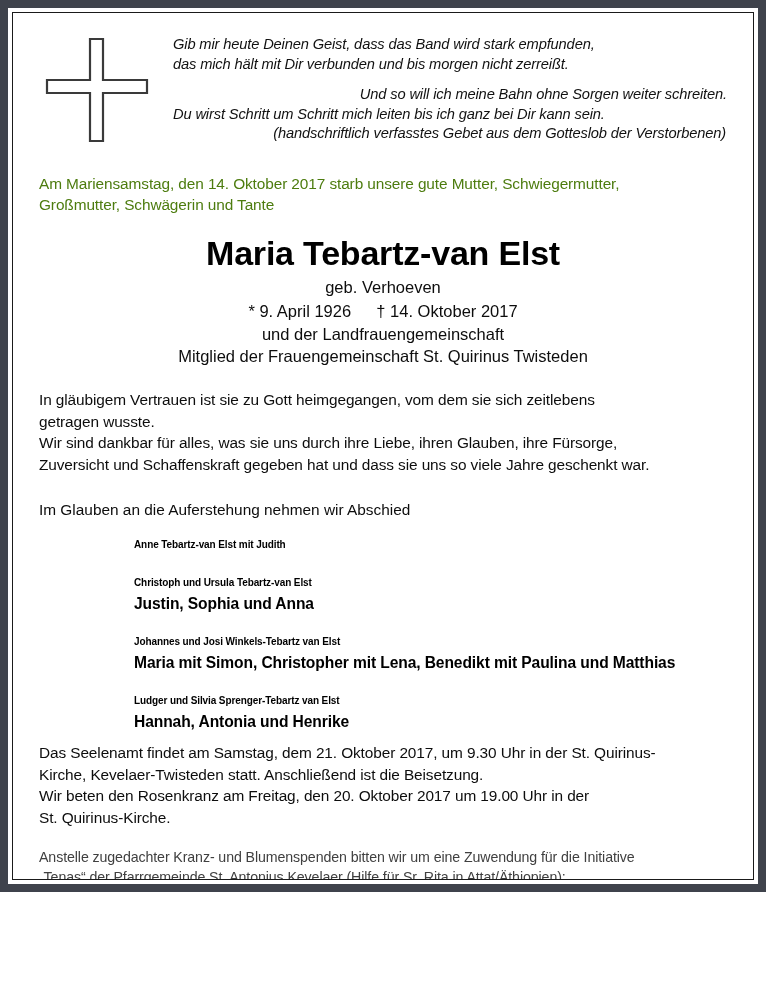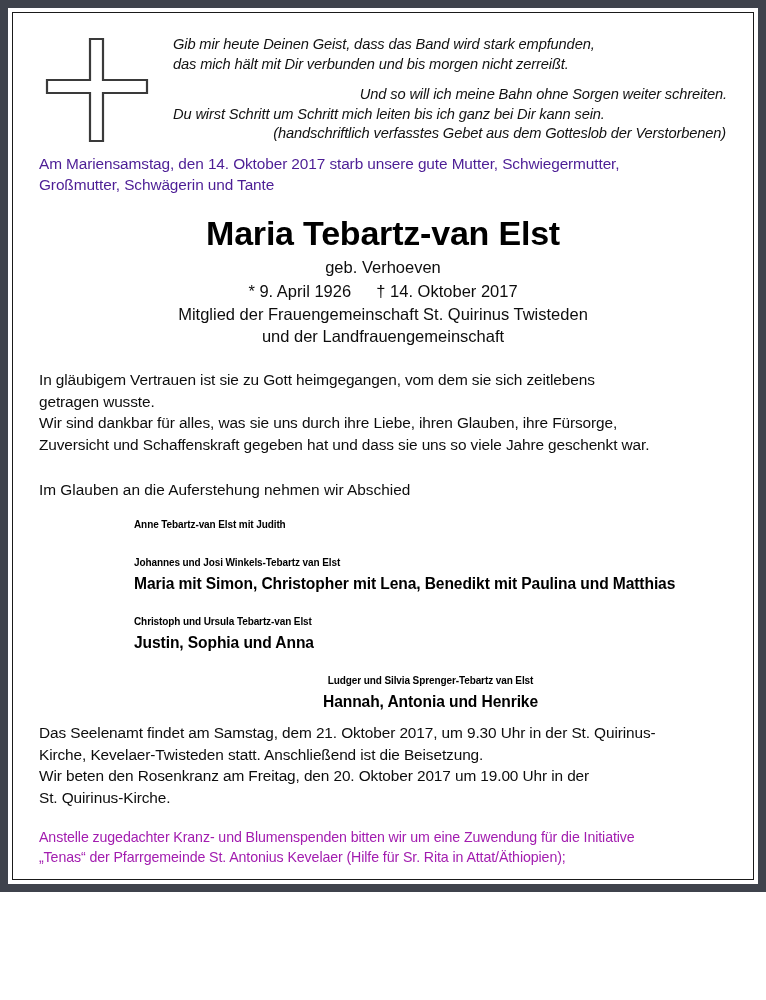--- a/index.html
+++ b/index.html
@@ -78,24 +78,24 @@
     font-size: 12.6px;
     line-height: 15px;
     color: #111111;
     text-align: right;
     padding-right: 1px;
     letter-spacing: -0.1px;
   }
 
   
   .intro {
-    margin: 8px 0 0 0;
-    font-size: 15.4px;
-    line-height: 21px;
-    color: #4c1d95;
+    margin: 28px 0 0 0;
+    font-size: 15.4px;
+    line-height: 21px;
+    color: #4d7c0f;
     letter-spacing: -0.1px;
   }
 
   .name-block {
     text-align: center;
     margin-top: 18px;
   }
   .deceased-name {
     font-size: 34px;
     line-height: 40px;
@@ -137,21 +137,21 @@
     line-height: 21px;
     color: #0d0d0d;
   }
 
   
   .mourners {
     margin-top: 14px;
     padding-left: 95px;
   }
   .mourner-group { margin-bottom: 17px; }
-  .mourner-group:last-child { margin-bottom: 0; text-align: center; }
+  .mourner-group:last-child { margin-bottom: 0; }
   .mourner-primary {
     font-size: 10px;
     line-height: 21px;
     font-weight: bold;
     color: #000000;
     letter-spacing: -0.1px;
   }
   .mourner-secondary {
     font-size: 15.6px;
     line-height: 21px;
@@ -174,21 +174,21 @@
     line-height: 21.5px;
     color: #0d0d0d;
     letter-spacing: -0.1px;
   }
   .service-line.justified { text-align: justify; }
 
   .donation { margin-top: 20px; }
   .donation-line {
     font-size: 14.2px;
     line-height: 19.5px;
-    color: #a21caf;
+    color: #404040;
     letter-spacing: -0.1px;
   }
 </style>
 </head>
 <body>
 
 <div class="page">
   <div class="page-inner">
     <div class="rule-frame">
 
@@ -218,48 +218,48 @@
       <div class="name-block">
         <div class="deceased-name">Maria Tebartz-van Elst</div>
         <div class="maiden-name">geb. Verhoeven</div>
         <div class="dates-line">
           <span>*</span>
           <span>9. April 1926</span>
           <span class="gap"></span>
           <span>†</span>
           <span>14. Oktober 2017</span>
         </div>
+        <div class="membership">und der Landfrauengemeinschaft</div>
         <div class="membership">Mitglied der Frauengemeinschaft St. Quirinus Twisteden</div>
-        <div class="membership">und der Landfrauengemeinschaft</div>
       </div>
 
       <div class="block-faith">
         <div class="para justified">In gläubigem Vertrauen ist sie zu Gott heimgegangen, vom dem sie sich zeitlebens</div>
         <div class="para">getragen wusste.</div>
         <div class="para">Wir sind dankbar für alles, was sie uns durch ihre Liebe, ihren Glauben, ihre Fürsorge,</div>
         <div class="para">Zuversicht und Schaffenskraft gegeben hat und dass sie uns so viele Jahre geschenkt war.</div>
       </div>
 
       <div class="farewell-line">Im Glauben an die Auferstehung nehmen wir Abschied</div>
 
       <div class="mourners">
 
         <div class="mourner-group">
           <div class="mourner-primary">Anne Tebartz-van Elst mit Judith</div>
         </div>
 
 
         <div class="mourner-group">
+          <div class="mourner-primary">Christoph und Ursula Tebartz-van Elst</div>
+          <div class="mourner-secondary">Justin, Sophia und Anna</div>
+        </div>
+
+        <div class="mourner-group">
           <div class="mourner-primary">Johannes und Josi Winkels-Tebartz van Elst</div>
           <div class="mourner-secondary">Maria mit Simon, Christopher mit Lena, Benedikt mit Paulina und Matthias</div>
-        </div>
-
-        <div class="mourner-group">
-          <div class="mourner-primary">Christoph und Ursula Tebartz-van Elst</div>
-          <div class="mourner-secondary">Justin, Sophia und Anna</div>
         </div>
 
         <div class="mourner-group">
           <div class="mourner-primary">Ludger und Silvia Sprenger-Tebartz van Elst</div>
           <div class="mourner-secondary">Hannah, Antonia und Henrike</div>
         </div>
 
       </div>
 
 

